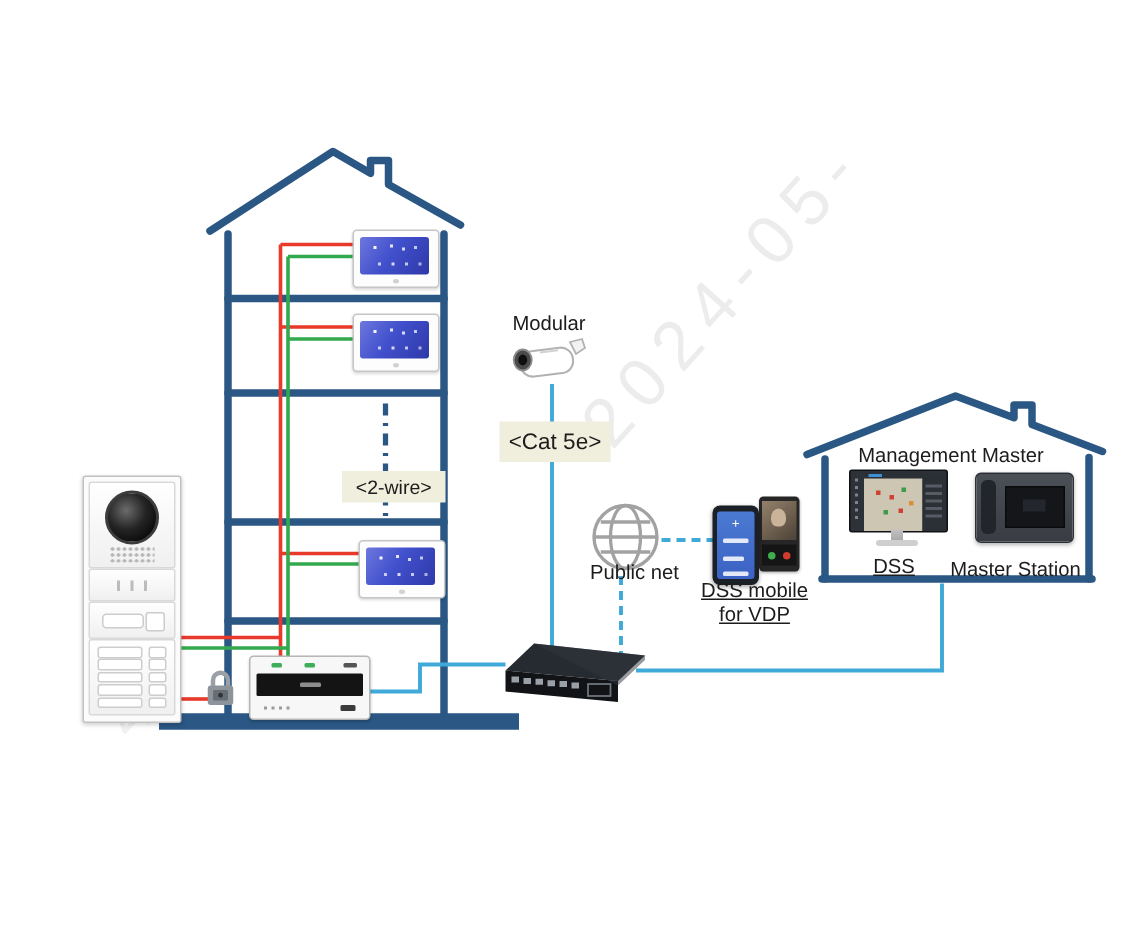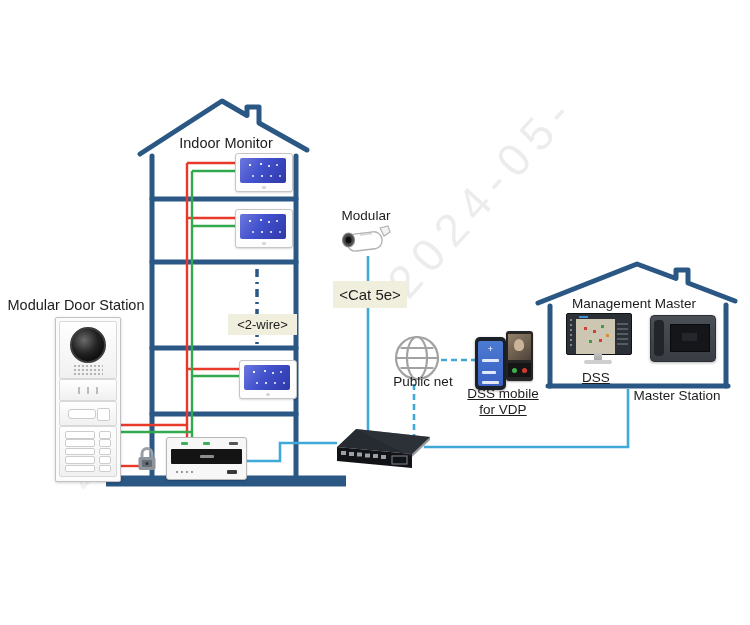--- a/index.html
+++ b/index.html
@@ -300,26 +300,24 @@
     </div>
     <div class="neck"></div>
       <div class="base"></div>
   </div>
 
   <div class="master">
     <div class="hs"></div>
     <div class="scr"></div>
   </div>
 
-  <div class="lbl big" style="left:151px;top:135px;width:150px;">Indoor Monitor</div>
-  <div class="lbl big" style="left:0px;top:297px;width:152px;">Modular Door Station</div>
   <div class="tag" style="left:228px;top:314px;width:69px;height:21px;font-size:13px;">&lt;2-wire&gt;</div>
   <div class="lbl" style="left:326px;top:208px;width:80px;">Modular</div>
   <div class="tag" style="left:333px;top:266px;width:74px;height:27px;font-size:15px;margin-top:15px;">&lt;Cat 5e&gt;</div>
   <div class="lbl" style="left:383px;top:374px;width:80px;">Public net</div>
   <div class="lbl" style="left:453px;top:386px;width:100px;text-decoration:underline;">
     <div>DSS mobile</div>
     <div>for VDP</div>
   </div>
   <div class="lbl" style="left:559px;top:296px;width:150px;">Management Master</div>
   <div class="lbl" style="left:566px;top:370px;width:60px;text-decoration:underline;">DSS</div>
-  <div class="lbl" style="left:627px;top:388px;width:100px;">Master Station</div>
+  <div class="lbl" style="left:627px;top:372px;width:100px;">Master Station</div>
 </div>
 
 </body></html>

